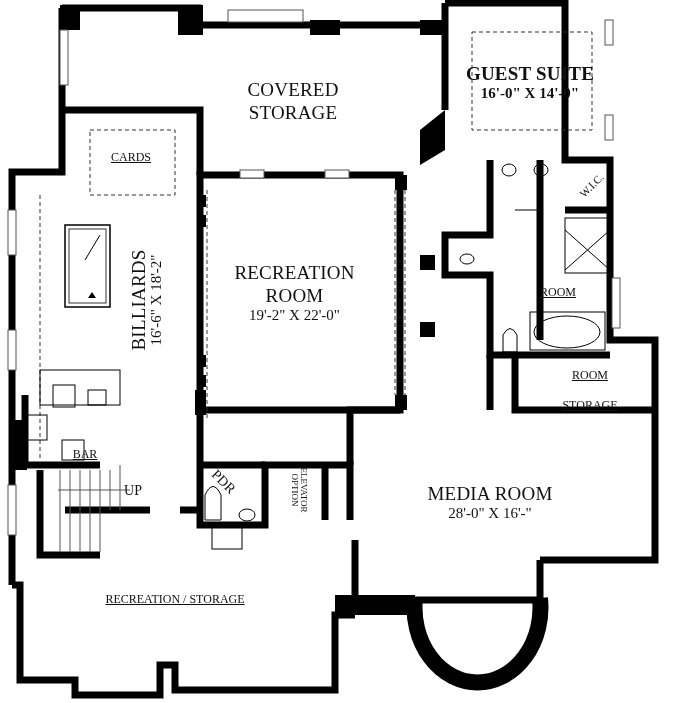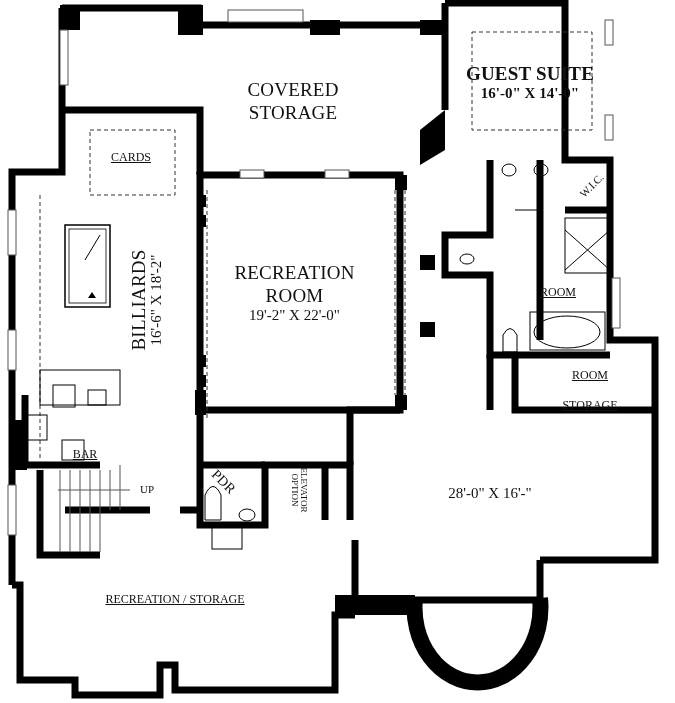--- a/index.html
+++ b/index.html
@@ -159,26 +159,27 @@
 
 <div class="lbl small" style="left:528px;top:286px;width:60px;">ROOM</div>
 
 <div class="lbl" style="left:530px;top:369px;width:120px;">
   <div class="small">ROOM</div>
   <div class="small" style="margin-top:17px;">STORAGE</div>
 </div>
 
 <div class="lbl small" style="left:60px;top:416px;width:50px;margin-top:32px;">BAR</div>
 
-<div class="lbl tiny" style="left:134px;top:484px;width:26px;font-size:11px;">UP</div>
+<div class="lbl tiny" style="left:120px;top:484px;width:26px;font-size:14px;">UP</div>
 
 <div class="lbl" style="left:203px;top:475px;width:40px;font-size:14px;transform:rotate(45deg);">PDR</div>
 
 <div class="lbl" style="left:258px;top:478px;width:76px;height:24px;transform:rotate(90deg);transform-origin:center;font-size:9px;">
   <div>ELEVATOR</div>
   <div>OPTION</div>
 </div>
 
 <div class="lbl" style="left:420px;top:484px;width:140px;">
+  <div class="room-name">MEDIA ROOM</div>
   <div class="room-dim" style="margin-top:2px;">28'-0" X 16'-"</div>
 </div>
 
 <div class="lbl small" style="left:55px;top:593px;width:240px;">RECREATION / STORAGE</div>
 
 </body></html>

